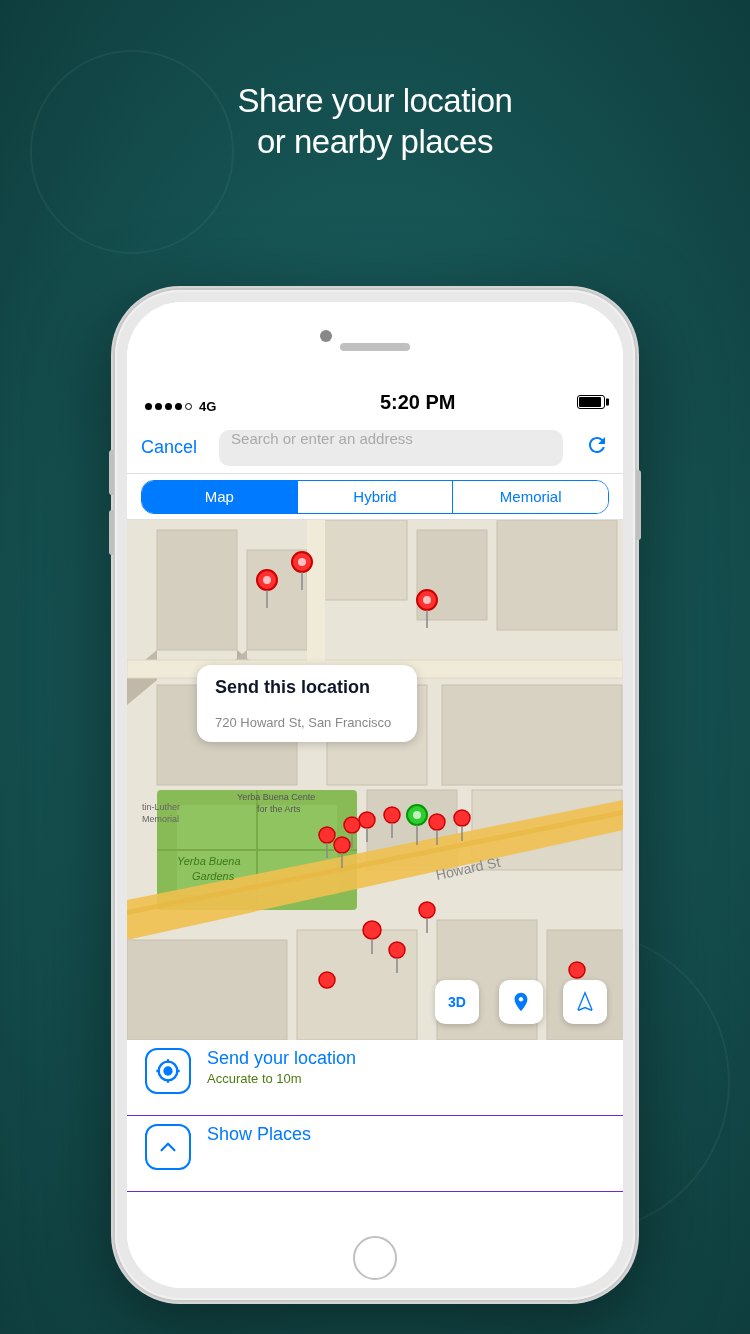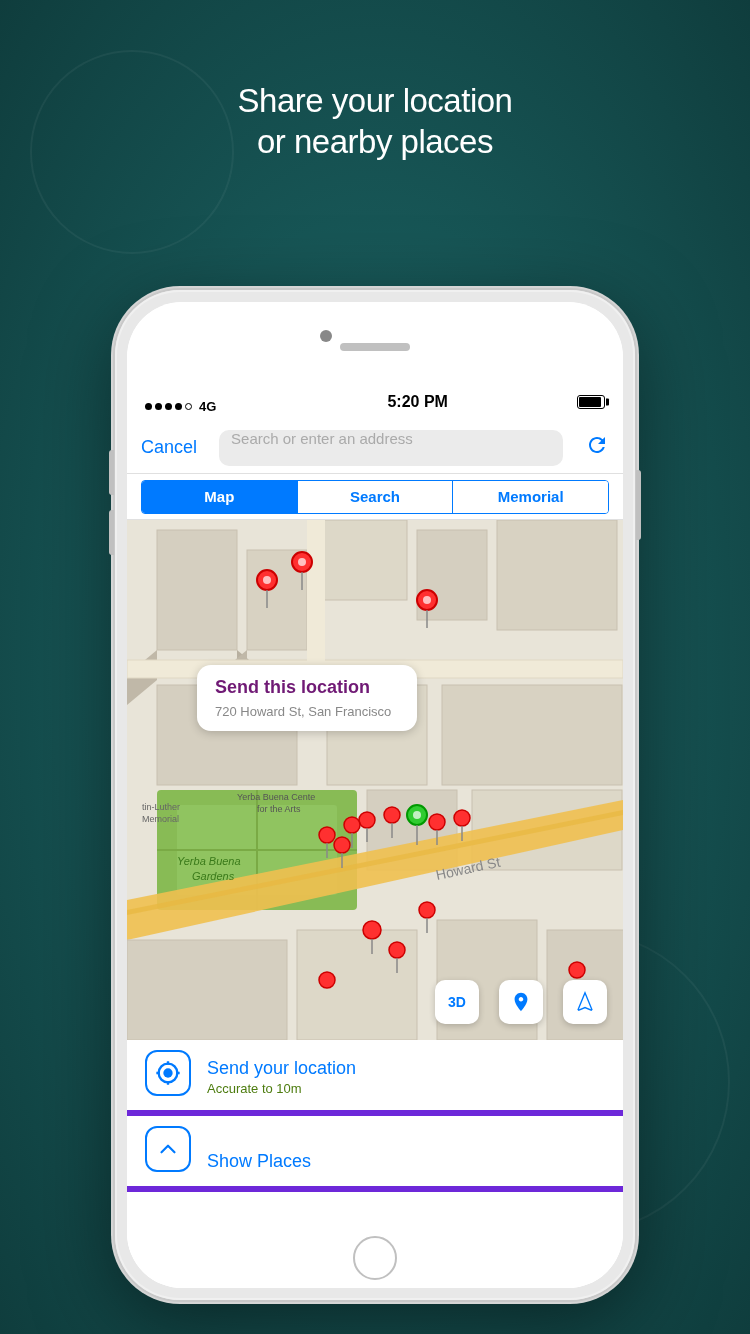--- a/index.html
+++ b/index.html
@@ -176,21 +176,21 @@
       border: 1.5px solid black;
     }
 
     .status-4g {
       font-size: 13px;
       font-weight: 700;
       margin-left: 4px;
     }
 
     .status-time {
-      font-size: 16px;
+      font-size: 20px;
       font-weight: 600;
       margin-left: 42px;
     }
 
     .status-right {
       display: flex;
       align-items: center;
       gap: 6px;
     }
 
@@ -270,25 +270,24 @@
       background: white;
       display: flex;
       align-items: center;
       padding: 5px 14px;
       border-bottom: 1px solid #e0e0e0;
     }
 
     .tab-container {
       display: flex;
       border: 1.5px solid #007AFF;
-      border-radius: 4px;
+      border-radius: 13px;
       overflow: hidden;
       flex: 1;
       height: 34px;
-      font-weight: bold;
     }
 
     .tab-item {
       flex: 1;
       display: flex;
       align-items: center;
       justify-content: center;
       font-size: 15px;
       cursor: pointer;
       color: #007AFF;
@@ -321,27 +320,27 @@
       background: white;
       border-radius: 14px;
       padding: 12px 18px;
       box-shadow: 0 2px 10px rgba(0,0,0,0.2);
       min-width: 220px;
     }
 
     .callout-title {
       font-size: 18px;
       font-weight: 600;
-      color: #701a75;
+      color: #0f172a;
     }
 
     .callout-address {
       font-size: 13px;
       color: #888;
-      margin-top: 6px;
+      margin-top: 17px;
     }
 
     
     .map-controls {
       position: absolute;
       bottom: 16px;
       right: 16px;
       display: flex;
       gap: 20px;
       align-items: flex-end;
@@ -362,23 +361,23 @@
       cursor: pointer;
     }
 
     
     .list-area {
       background: white;
     }
 
     .list-item {
       display: flex;
-      align-items: flex-end;
-      padding: 14px 18px;
-      border-bottom: 6px solid #6d28d9;
+      align-items: flex-start;
+      padding: 8px 18px;
+      border-bottom: 1px solid #6d28d9;
       gap: 16px;
       height: 76px;
     }
 
     .list-icon-container {
       width: 46px;
       height: 46px;
       border: 2px solid #007AFF;
       border-radius: 12px;
       display: flex;
@@ -485,21 +484,21 @@
         </div>
       </div>
 
       <div class="map-tabs">
         <div class="tab-container">
           <div class="tab-item active">
             <span>Map</span>
           </div>
           <div class="tab-divider"></div>
           <div class="tab-item">
-            <span>Search</span>
+            <span>Hybrid</span>
           </div>
           <div class="tab-divider"></div>
           <div class="tab-item">
             <span>Memorial</span>
           </div>
         </div>
       </div>
 
       <div class="map-area">
 

